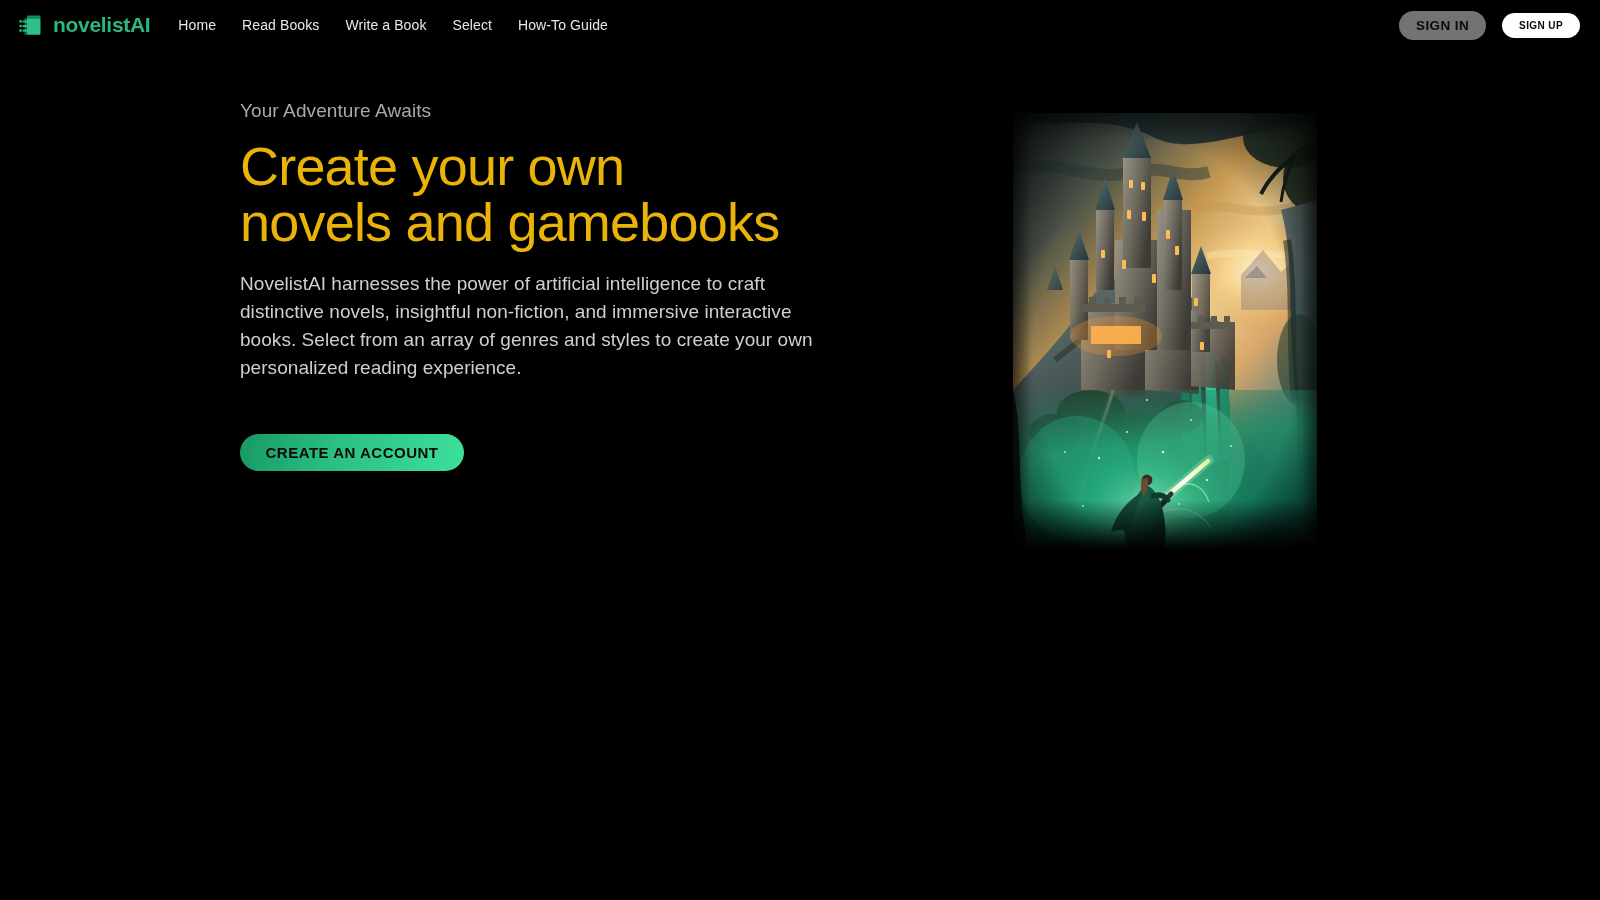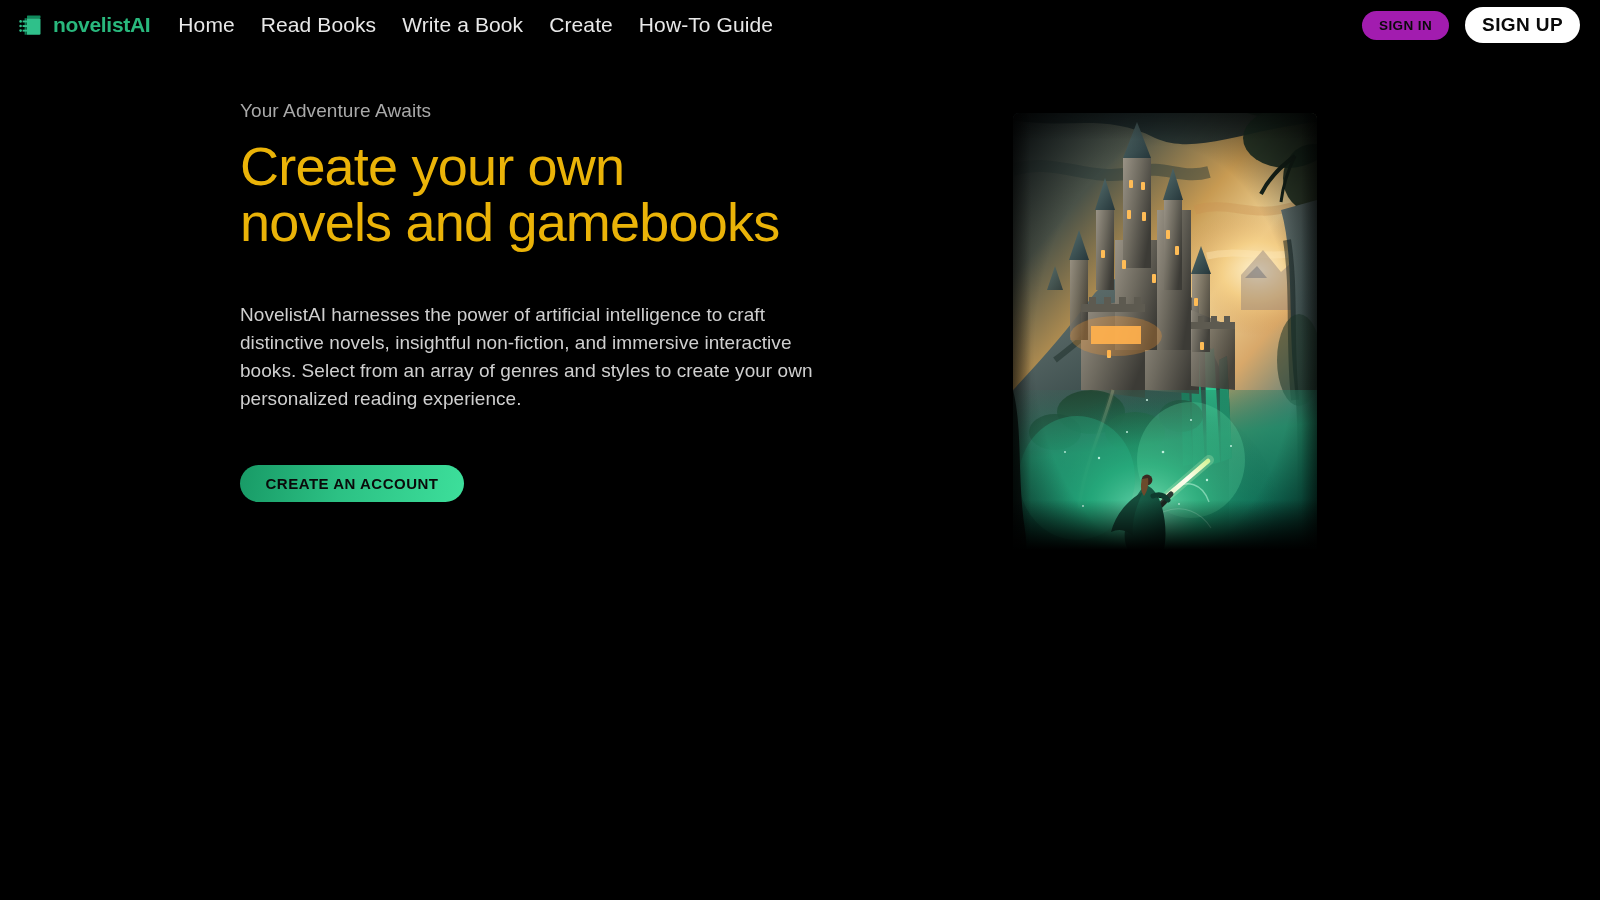--- a/index.html
+++ b/index.html
@@ -53,57 +53,57 @@
   }
 
   .nav-links {
     display: flex;
     align-items: center;
     gap: 26px;
     margin-left: 28px;
   }
 
   .nav-link {
-    font-size: 21px;
+    font-size: 14px;
     color: #e8e8e8;
     letter-spacing: 0.1px;
     white-space: nowrap;
     cursor: pointer;
     text-decoration: none;
     text-align: center;
   }
 
   .nav-actions {
     margin-left: auto;
     margin-right: 20px;
     display: flex;
     align-items: center;
     gap: 16px;
   }
 
   .btn-signin {
-    background: #a21caf;
+    background: #737373;
     color: #0a0a0a;
     border: none;
     border-radius: 999px;
     font-size: 13.5px;
     font-weight: 700;
     letter-spacing: 0.4px;
     padding: 7px 17px;
     cursor: pointer;
     font-family: inherit;
     white-space: nowrap;
   }
 
   .btn-signup {
     background: #ffffff;
     color: #0a0a0a;
     border: none;
     border-radius: 999px;
-    font-size: 19px;
+    font-size: 10px;
     font-weight: 700;
     letter-spacing: 0.4px;
     padding: 7px 17px;
     cursor: pointer;
     font-family: inherit;
     white-space: nowrap;
   }
 
   
   .hero {
@@ -130,21 +130,21 @@
   .hero-title {
     font-size: 54px;
     line-height: 1.04;
     font-weight: 400;
     color: #eab308;
     letter-spacing: -0.8px;
     white-space: pre-line;
   }
 
   .hero-desc {
-    margin-top: 51px;
+    margin-top: 20px;
     font-size: 19px;
     line-height: 1.47;
     color: #cfcfcf;
     width: 610px;
     letter-spacing: 0.05px;
   }
 
   .hero-ctas {
     margin-top: 52px;
     display: flex;
@@ -215,21 +215,21 @@
         <rect x="4.6" y="17.7" width="5.2" height="1.9" fill="#2fc08a"></rect>
       </svg>
     </span>
     <span class="brand-name">novelistAI</span>
   </div>
 
   <nav class="nav-links">
     <a class="nav-link">Home</a>
     <a class="nav-link">Read Books</a>
     <a class="nav-link">Write a Book</a>
-    <a class="nav-link">Create</a>
+    <a class="nav-link">Select</a>
     <a class="nav-link">How-To Guide</a>
   </nav>
 
   <div class="nav-actions">
     <button class="btn-signin">SIGN IN</button>
     <button class="btn-signup">SIGN UP</button>
   </div>
 </div>
 
 <div class="hero">

